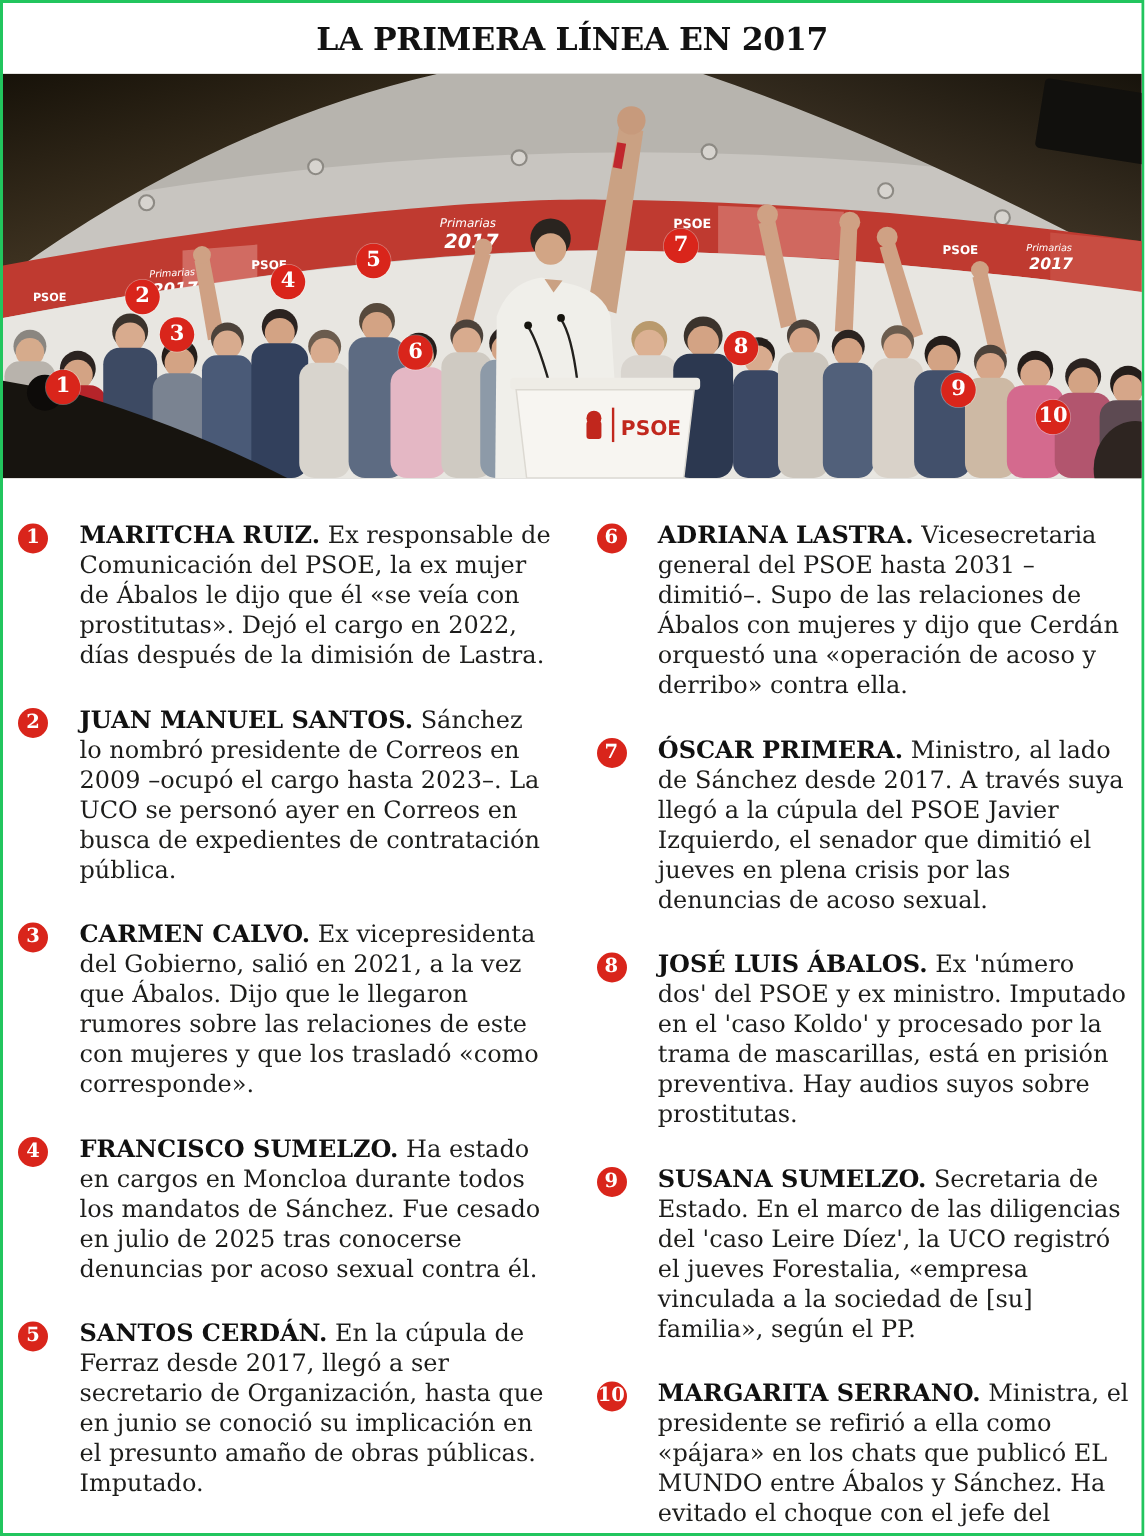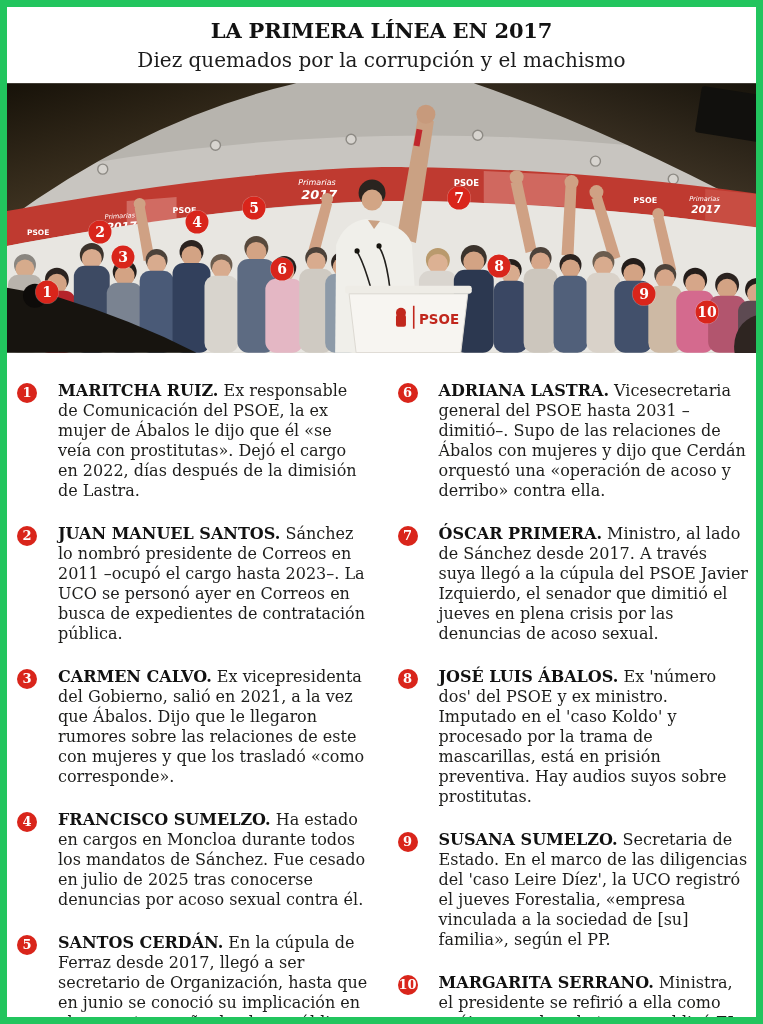--- a/index.html
+++ b/index.html
@@ -1,20 +1,20 @@
 <!DOCTYPE html>
 <html lang="es"><head>
 <meta charset="utf-8">
 <style>
   html,body{margin:0;padding:0;background:#fff;}
   .page{
     position:relative;
     width:763px;height:1024px;
     box-sizing:border-box;
-    border:7px solid #22c55e;
+    border:2px solid #22c55e;
     background:#fff;
     font-family:"DejaVu Serif", serif;
     overflow:hidden;
   }
   
   .header{ text-align:center; padding-top:11px; }
   .title{
     font-size:21px; font-weight:700; color:#121212;
     letter-spacing:-0.2px; margin:0;
   }
@@ -56,21 +56,20 @@
   }
   .entry-text b{ color:#111; }
 </style>
 </head>
 <body>
 
 <div class="page">
 
   <div class="header">
     <h1 class="title">LA PRIMERA LÍNEA EN 2017</h1>
-    <h2 class="subtitle">Diez quemados por la corrupción y el machismo</h2>
   </div>
 
   <div class="photo">
     <svg width="761" height="270" viewBox="0 0 763 270">
       <defs>
         <linearGradient id="gw" x1="0" y1="0" x2="0.6" y2="1">
           <stop offset="0" stop-color="#171209"></stop>
             <stop offset="1" stop-color="#4d3f2a"></stop>
         </linearGradient>
         <linearGradient id="gw2" x1="1" y1="0" x2="0.3" y2="1">
@@ -246,21 +245,21 @@
   </div>
 
   <div class="list">
     <div class="col">
       <div class="entry">
         <span class="badge" style="background: rgb(217, 37, 27);">1</span>
         <p class="entry-text"><b>MARITCHA RUIZ.</b><span> Ex responsable de Comunicación del PSOE, la ex mujer de Ábalos le dijo que él «se veía con prostitutas». Dejó el cargo en 2022, días después de la dimisión de Lastra.</span></p>
       </div>
       <div class="entry">
         <span class="badge" style="background: rgb(217, 37, 27);">2</span>
-        <p class="entry-text"><b>JUAN MANUEL SANTOS.</b><span> Sánchez lo nombró presidente de Correos en 2011 –ocupó el cargo hasta 2023–. La UCO se personó ayer en Correos en busca de expedientes de contratación pública.</span></p>
+        <p class="entry-text"><b>JUAN MANUEL SANTOS.</b><span> Sánchez lo nombró presidente de Correos en 2009 –ocupó el cargo hasta 2023–. La UCO se personó ayer en Correos en busca de expedientes de contratación pública.</span></p>
       </div>
       <div class="entry">
         <span class="badge" style="background: rgb(217, 37, 27);">3</span>
         <p class="entry-text"><b>CARMEN CALVO.</b><span> Ex vicepresidenta del Gobierno, salió en 2021, a la vez que Ábalos. Dijo que le llegaron rumores sobre las relaciones de este con mujeres y que los trasladó «como corresponde».</span></p>
       </div>
       <div class="entry">
         <span class="badge" style="background: rgb(217, 37, 27);">4</span>
         <p class="entry-text"><b>FRANCISCO SUMELZO.</b><span> Ha estado en cargos en Moncloa durante todos los mandatos de Sánchez. Fue cesado en julio de 2025 tras conocerse denuncias por acoso sexual contra él.</span></p>
       </div>
       <div class="entry">

